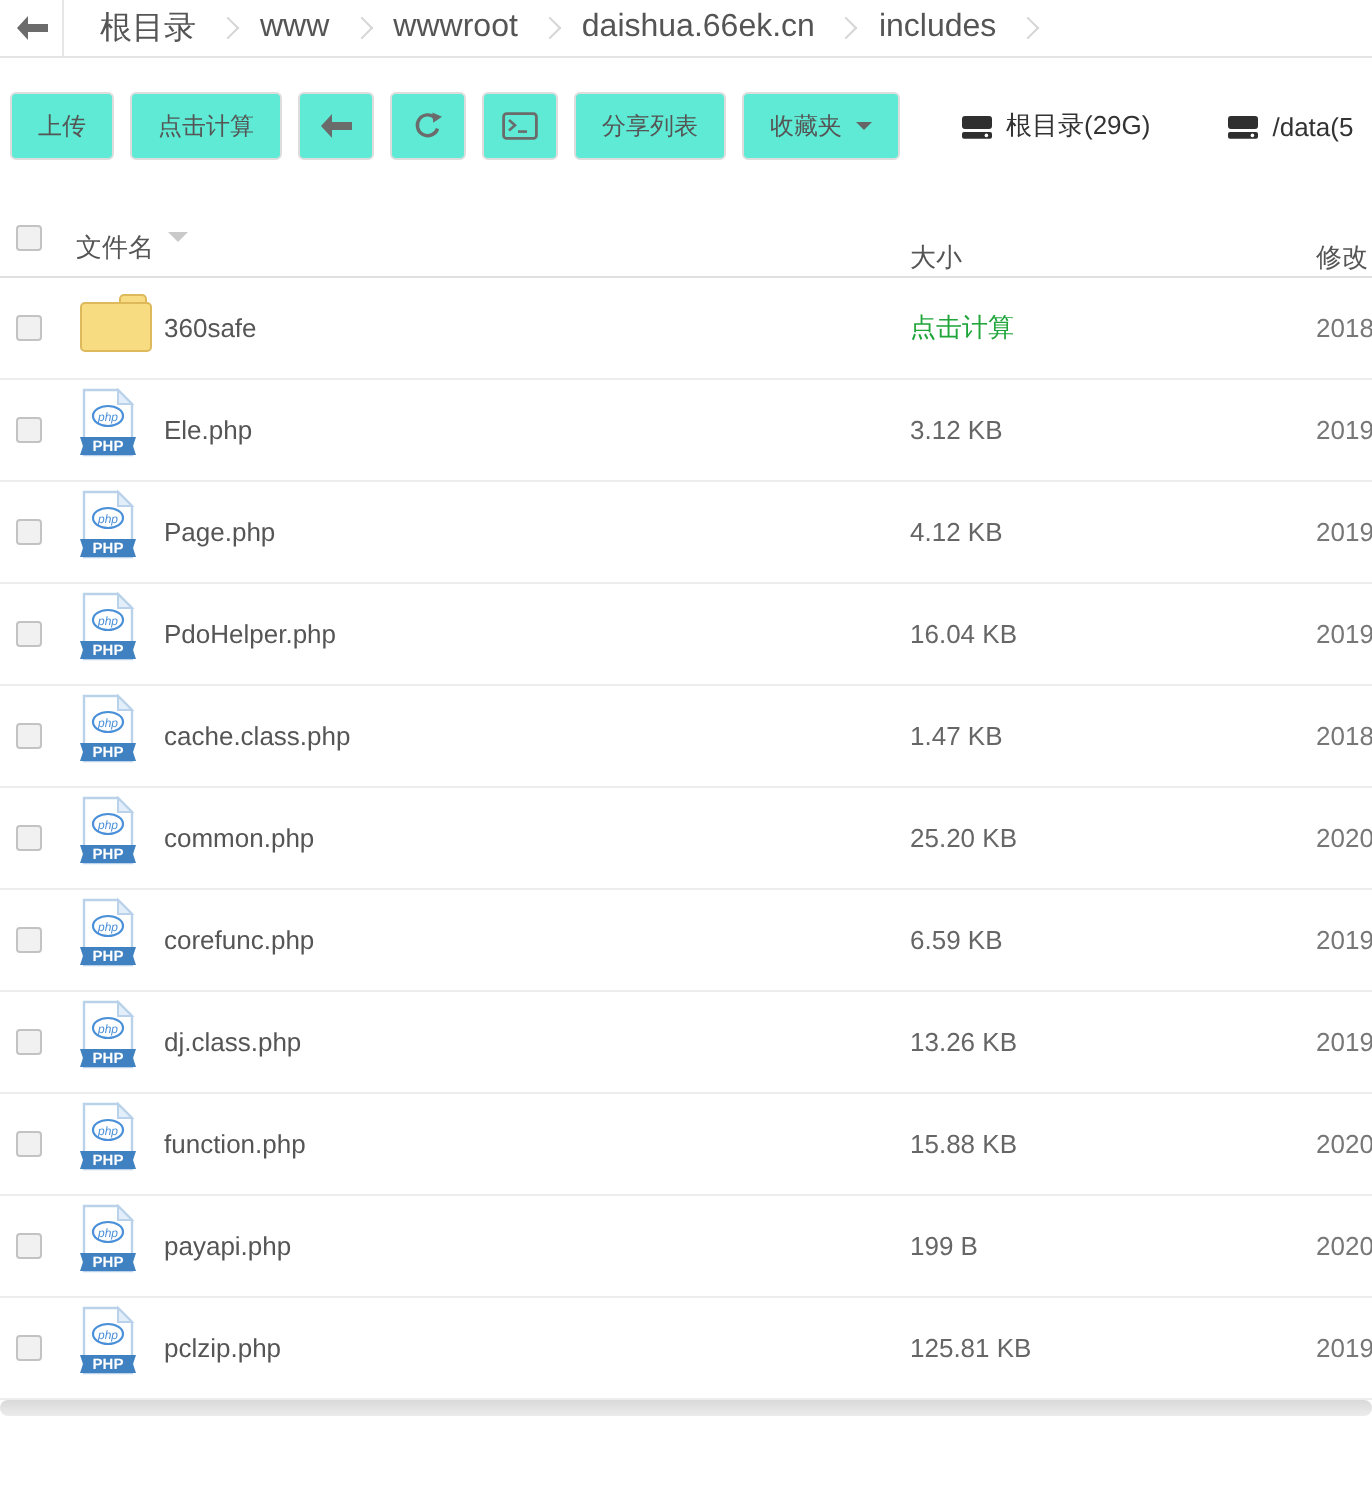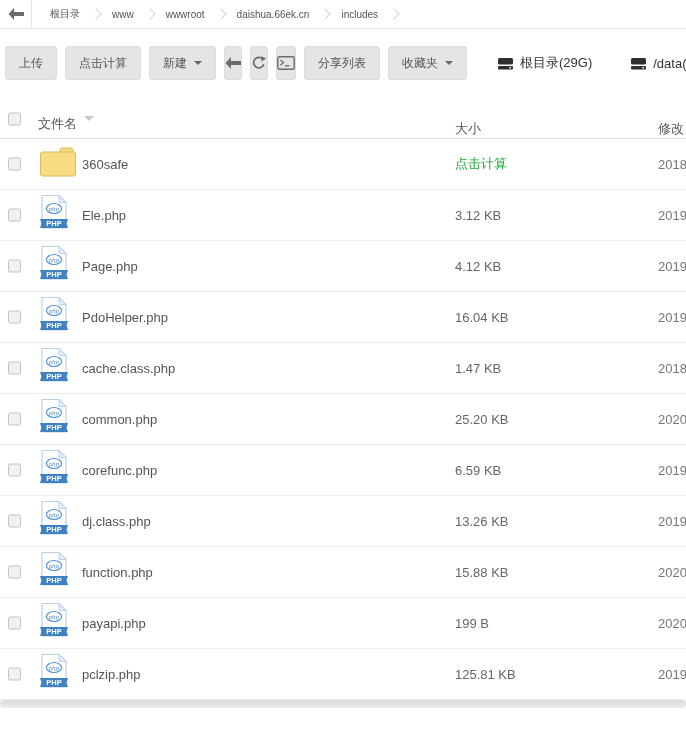--- a/index.html
+++ b/index.html
@@ -4,27 +4,27 @@
 <style>
   * { box-sizing: border-box; margin: 0; padding: 0; }
   html,body { background:#fff; }
   body { font-family: "Liberation Sans", "DejaVu Sans", sans-serif; }
   .app { position:relative; width:686px; height:743px; overflow:hidden; background:#fff; }
 
   
   .crumb-bar { display:flex; align-items:stretch; height:29px; border-bottom:1px solid #e4e4e4; background:#fff; }
   .back-btn { width:32px; display:flex; align-items:center; justify-content:center; cursor:pointer; border-right:1px solid #e6e6e6; }
   .crumbs { display:flex; align-items:center; padding-left:4px; }
-  .crumb { font-size:10px; color:#555; padding:0 14px; cursor:pointer; }
+  .crumb { font-size:16px; color:#555; padding:0 14px; cursor:pointer; }
   .crumb-sep { width:8px; height:8px; border-top:1px solid #d5d5d5; border-right:1px solid #d5d5d5; transform:rotate(45deg); margin:0 -2px; }
 
   
   .toolbar { display:flex; align-items:center; height:36px; margin:16px 0 0 5px; }
   .btn { display:inline-flex; align-items:center; justify-content:center; height:34px; padding:0 13px;
-         background:#e5e5e5; border:1px solid #ddd; border-radius:3px; font-size:12px; color:#555;
+         background:#5eead4; border:1px solid #ddd; border-radius:3px; font-size:12px; color:#555;
          margin-left:8px; cursor:pointer; white-space:nowrap; }
   .btn:first-child { margin-left:0; }
   .btn.icon-only { width:38px; padding:0; }
   .caret-down { width:0; height:0; border-left:4px solid transparent; border-right:4px solid transparent;
                 border-top:4px solid #666; margin-left:7px; }
   .disk { display:inline-flex; align-items:center; margin-left:30px; font-size:13px; color:#333; cursor:pointer; white-space:nowrap;justify-content:flex-end; }
   .disk svg { margin-right:6px; flex:none; }
   .disk.second { margin-left:38px; }
 
   
@@ -74,24 +74,20 @@
     </div>
   </div>
 
   <div class="toolbar">
     <button class="btn">
       <span>上传</span>
     </button>
     <button class="btn">
       <span>点击计算</span>
     </button>
-    <button class="btn">
-      <span>新建</span>
-      <span class="caret-down"></span>
-    </button>
     <button class="btn icon-only">
       <svg width="16" height="12" viewBox="0 0 16 12">
         <path d="M6 0 L0.5 6 L6 12 L6 8 L16 8 L16 4 L6 4 Z" fill="#6b6b6b"></path>
       </svg>
     </button>
     <button class="btn icon-only">
       <svg width="16" height="16" viewBox="0 0 16 16">
         <path d="M12.8 9.3 A5.2 5.2 0 1 1 11.6 4.0" fill="none" stroke="#6b6b6b" stroke-width="1.7"></path>
         <polygon points="10.2,1.2 15,3.4 10.6,6.4" fill="#6b6b6b"></polygon>
       </svg>

